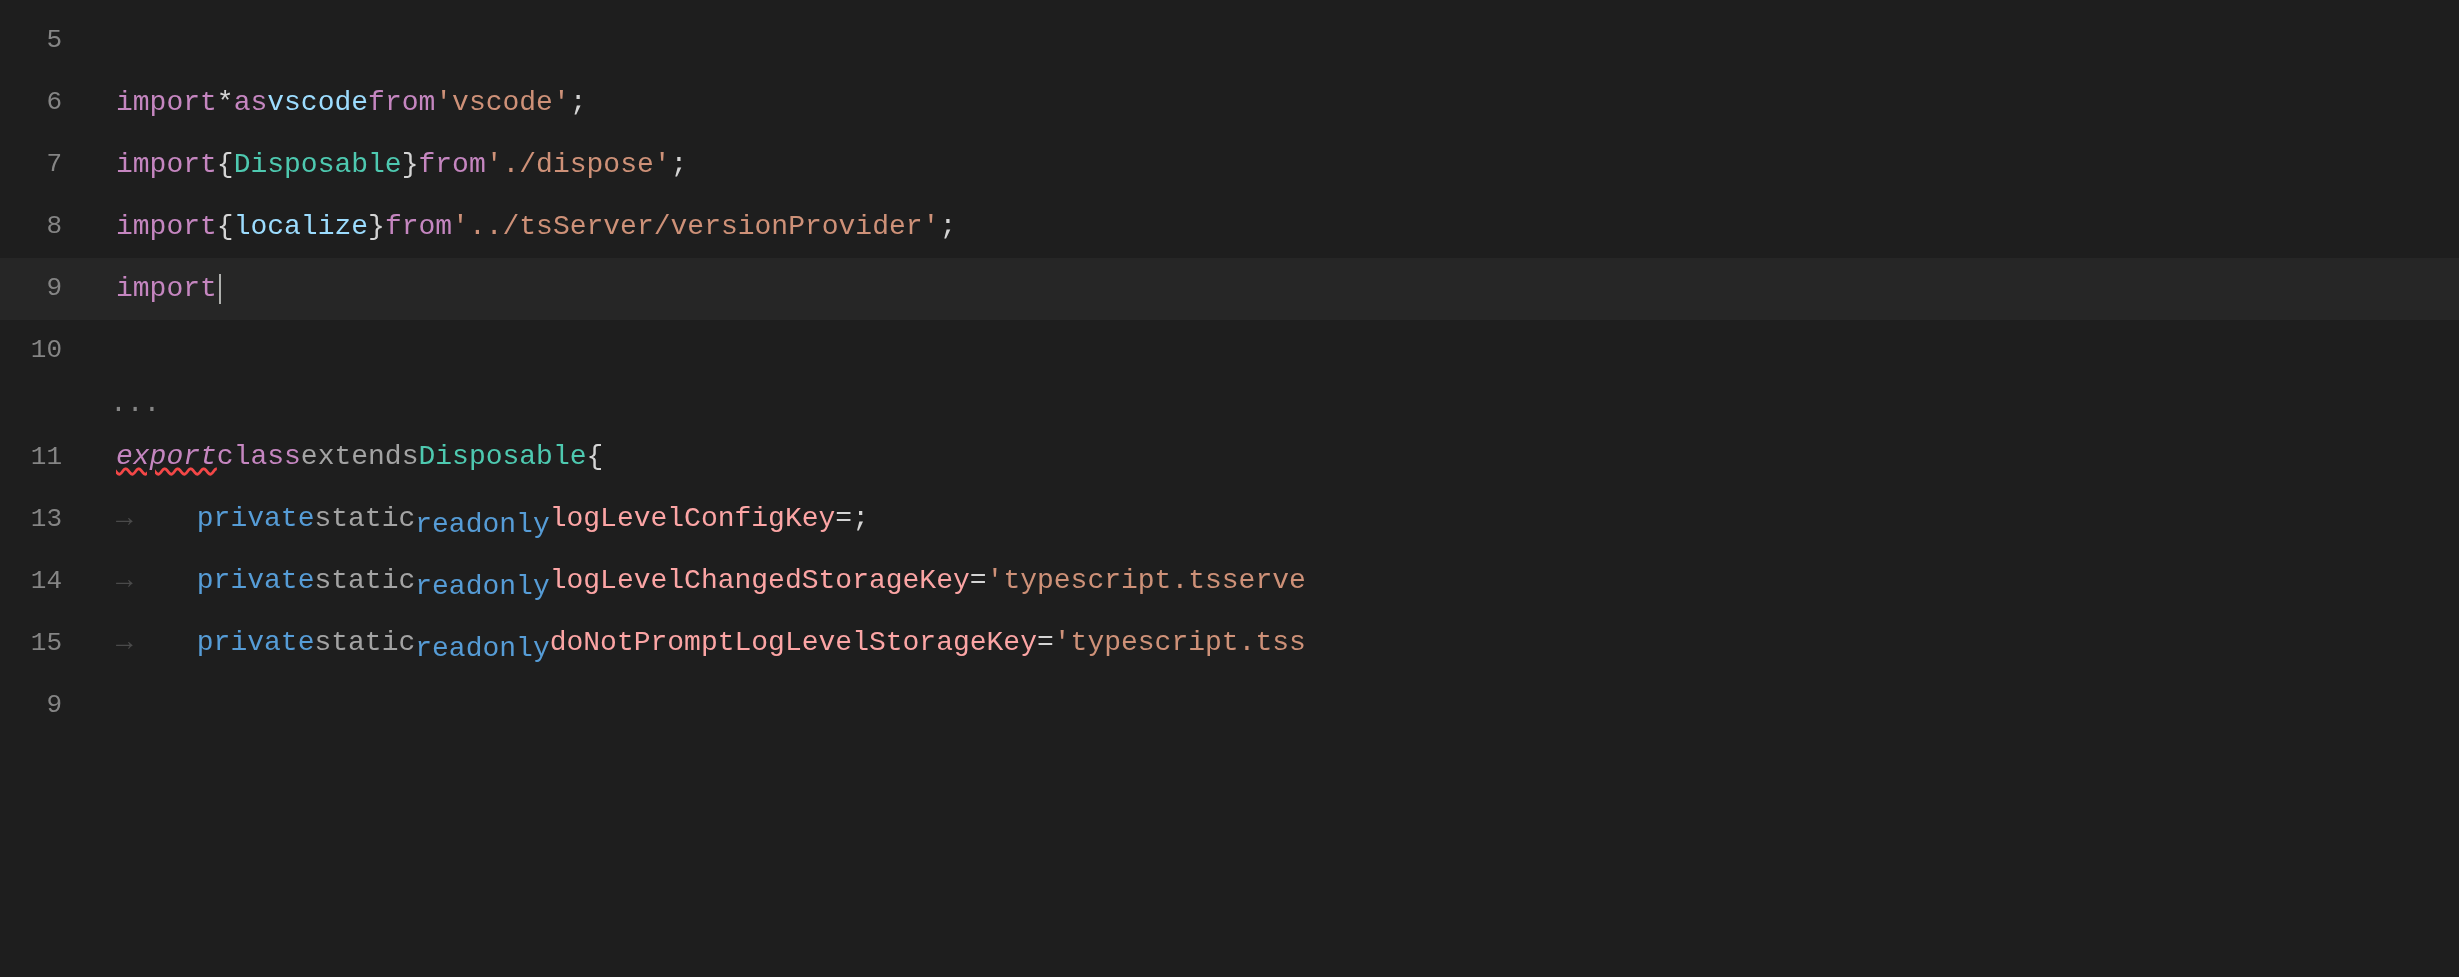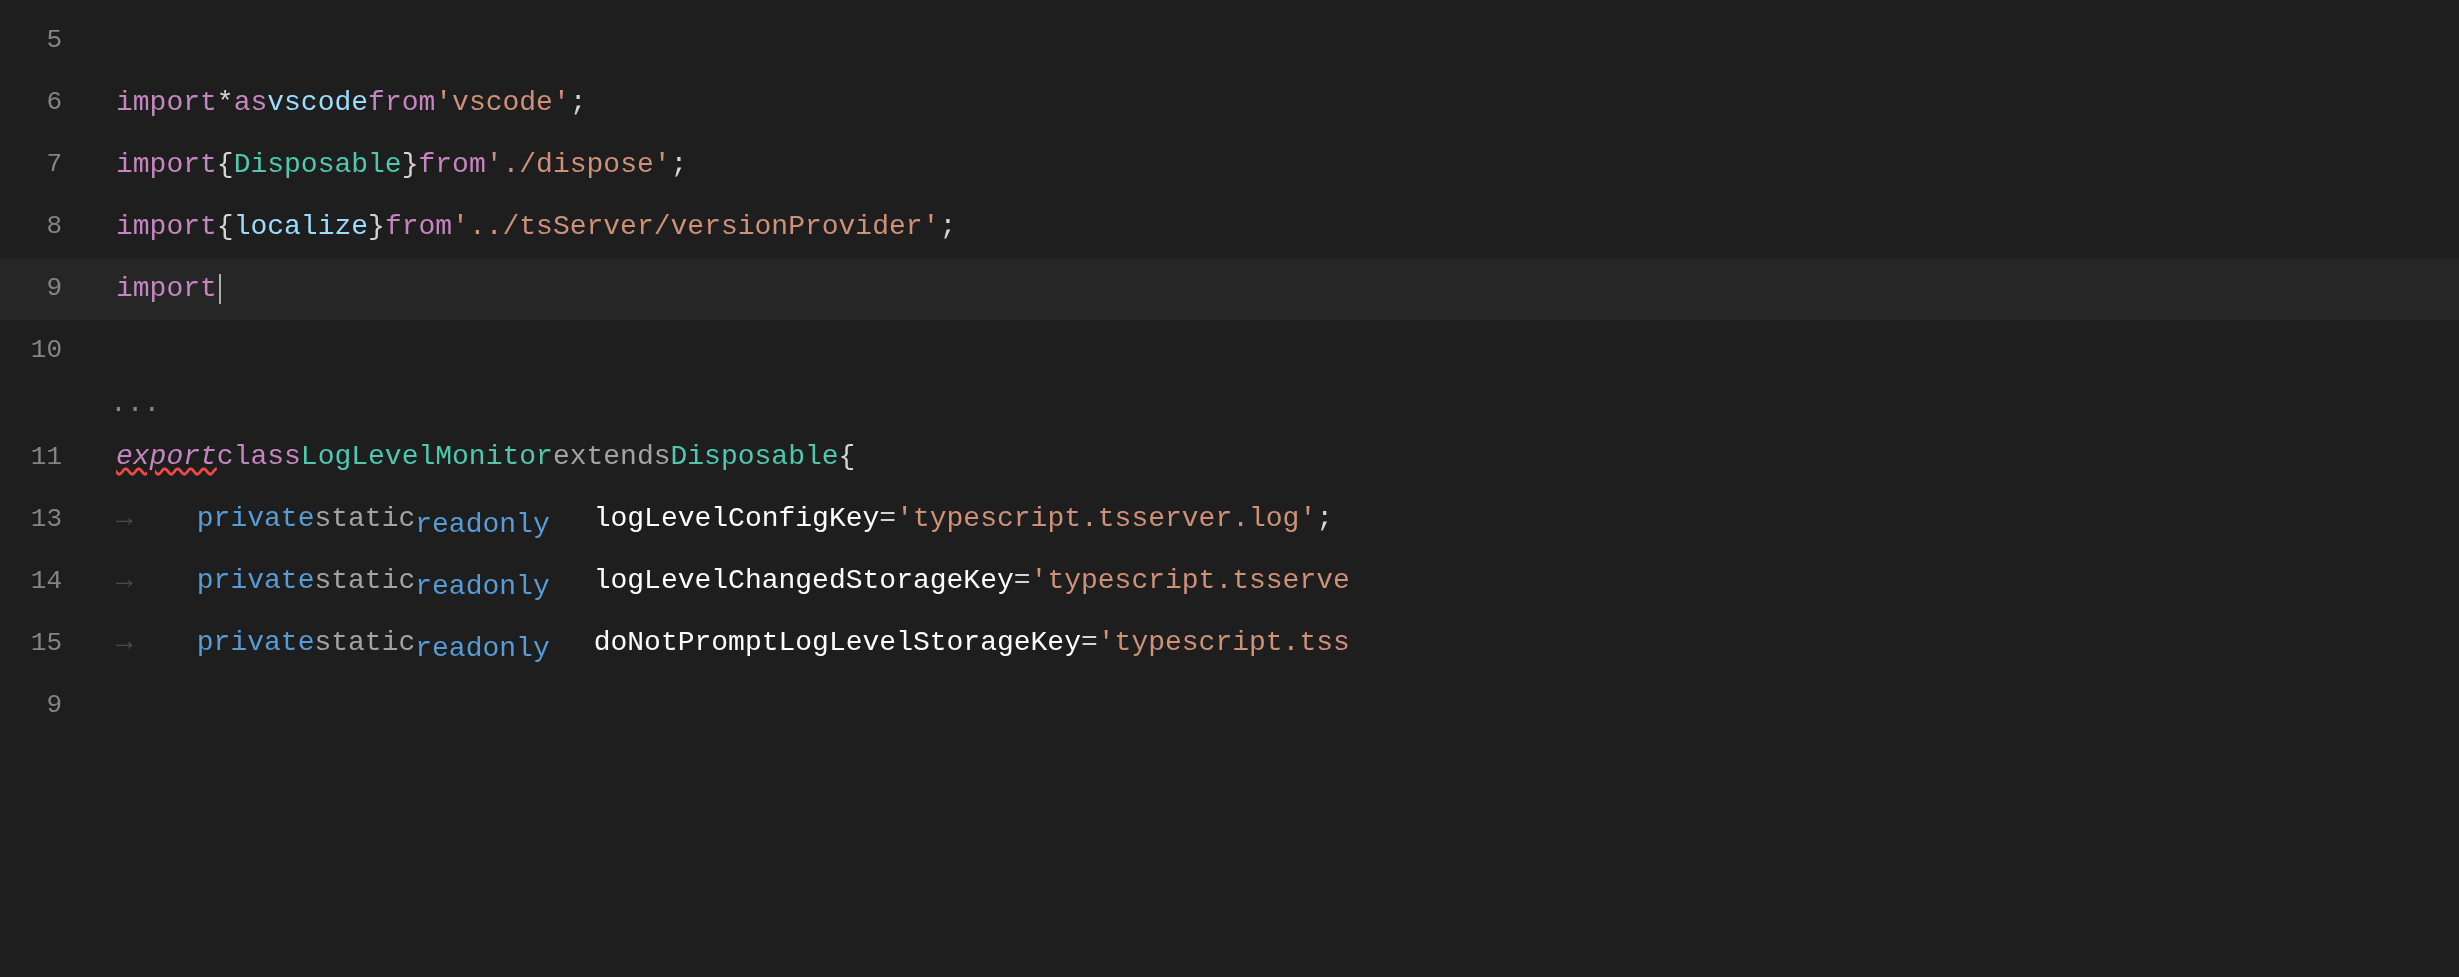--- a/index.html
+++ b/index.html
@@ -79,21 +79,21 @@
     .kw-extends   { color: #a3a3a3; }
     .kw-private   { color: #569cd6; }
     .kw-static    { color: #a3a3a3; }
     .kw-readonly  { color: #569cd6; margin-top: 11px; }
     .kw-as        { color: #c586c0; }
     .kw-export    { color: #c586c0; }
 
     .ns-vscode    { color: #9cdcfe; }   
     .cls-name     { color: #4ec9b0; }   
     .cls-disposable { color: #4ec9b0; }   
-    .prop-name    { color: #ffffff; margin-left: 44px; }   
+    .prop-name    { color: #fca5a5; }   
 
     .str          { color: #ce9178; }   
     .punct        { color: #d4d4d4; }   
     .op           { color: #d4d4d4; }   
     .star-op      { color: #d4d4d4; }
 
     .tab-arrow    { color: #4a4a4a; margin-right: 4px; }
 
     .squiggle-underline {
       text-decoration: underline wavy #f44747;
@@ -198,21 +198,20 @@
     </div>
     <div class="ellipsis-line">...</div>
     <div class="code-line">
       <div class="line-indicator"></div>
       <div class="line-number">11</div>
       <div class="line-content">
         <span class="kw-export squiggle-underline">export</span>
         <span class="punct"> </span>
         <span class="kw-class">class</span>
         <span class="punct"> </span>
-        <span class="cls-name">LogLevelMonitor</span>
         <span class="punct"> </span>
         <span class="kw-extends">extends</span>
         <span class="punct"> </span>
         <span class="cls-disposable">Disposable</span>
         <span class="punct"> </span>
         <span class="punct">{</span>
       </div>
     </div>
     <div class="code-line">
       <div class="line-indicator"></div>
@@ -223,21 +222,20 @@
         <span class="kw-private">private</span>
         <span class="punct"> </span>
         <span class="kw-static">static</span>
         <span class="punct"> </span>
         <span class="kw-readonly">readonly</span>
         <span class="punct"> </span>
         <span class="prop-name">logLevelConfigKey</span>
         <span class="punct"> </span>
         <span class="op">=</span>
         <span class="punct"> </span>
-        <span class="str">'typescript.tsserver.log'</span>
         <span class="punct">;</span>
       </div>
     </div>
     <div class="code-line">
       <div class="line-indicator"></div>
       <div class="line-number">14</div>
       <div class="line-content">
         <span class="tab-arrow">→</span>
         <span style="display: inline-block; width: 60px;"></span>
         <span class="kw-private">private</span>

